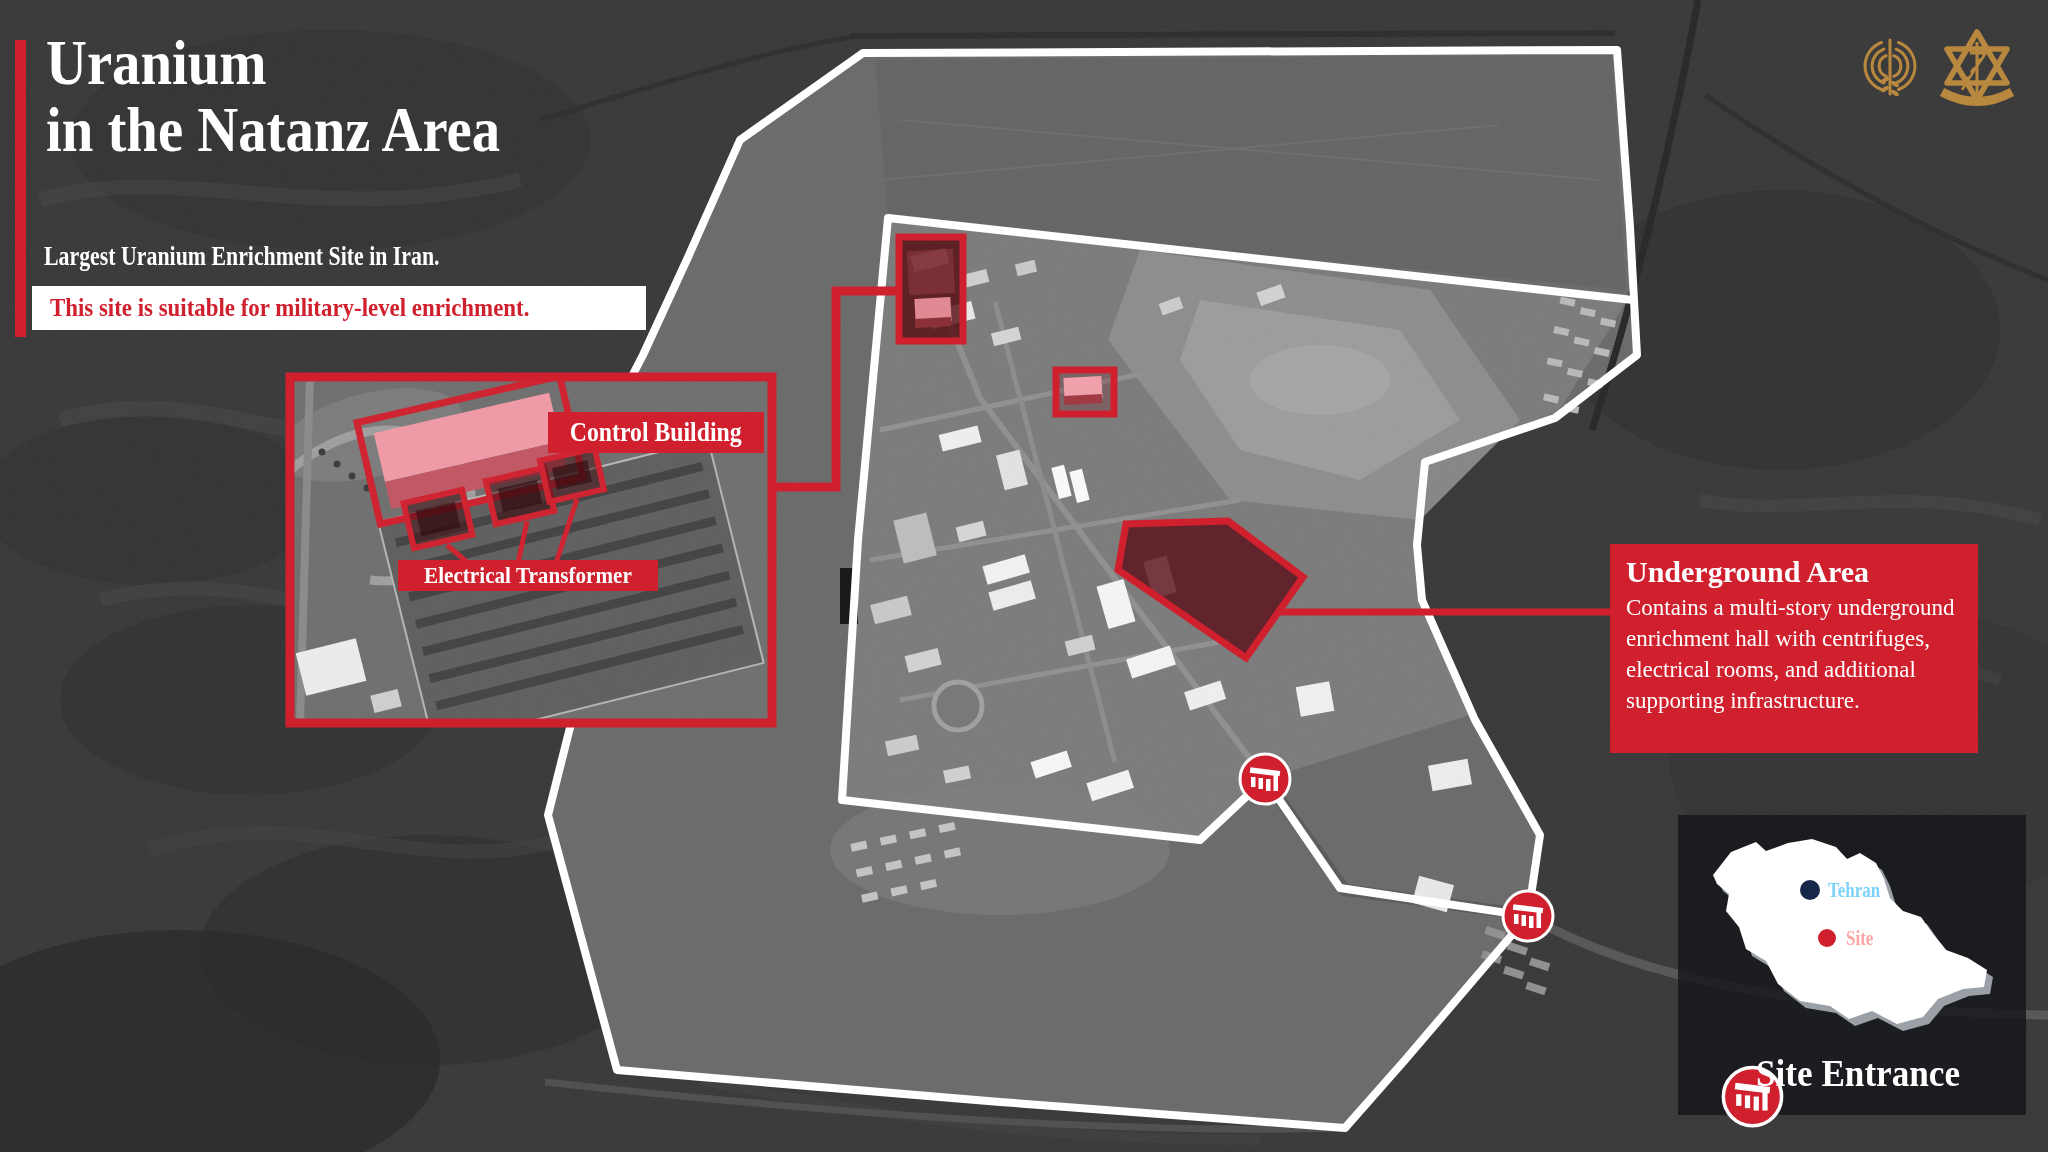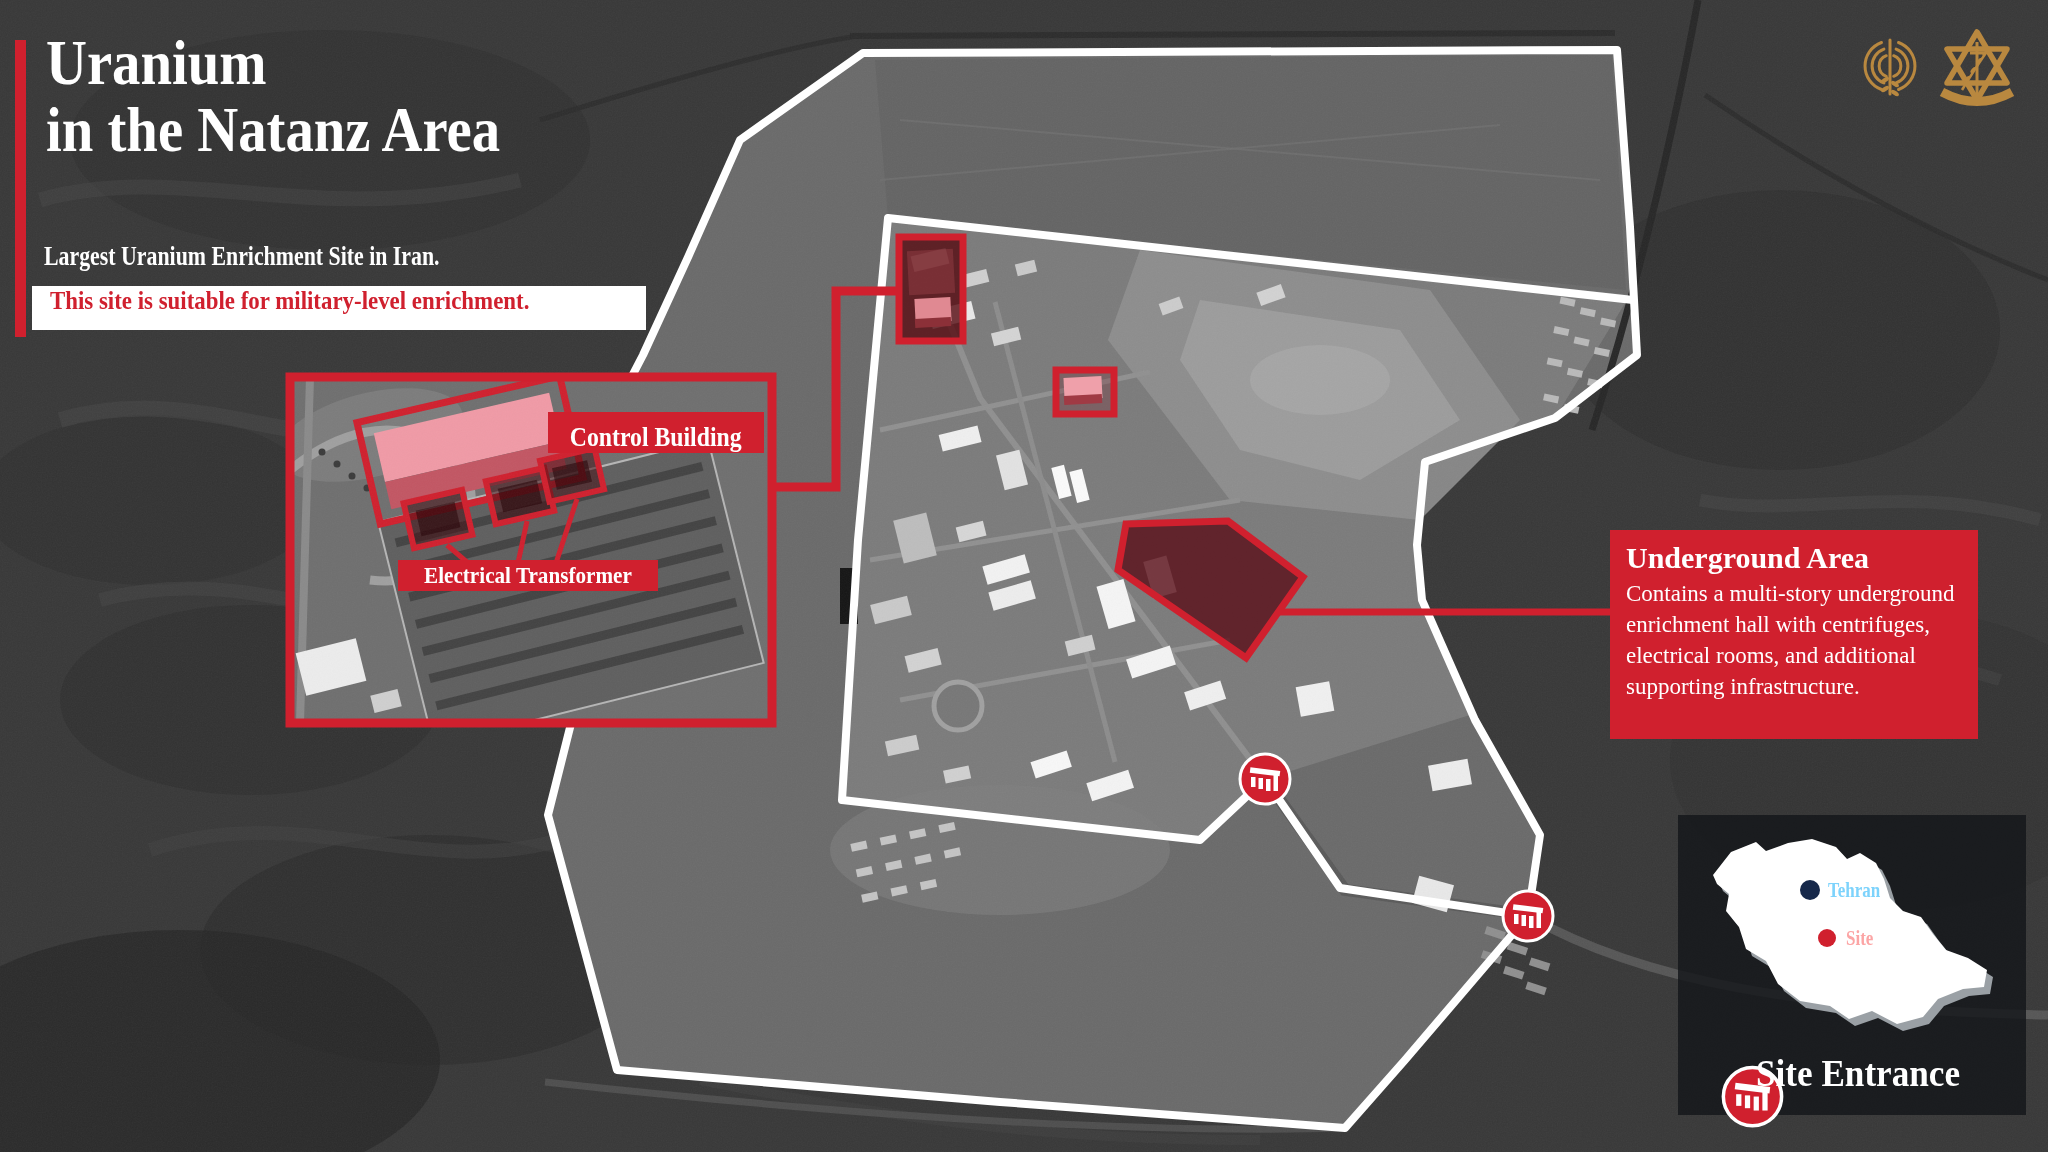--- a/index.html
+++ b/index.html
@@ -7,30 +7,30 @@
          font-family:Liberation Serif, serif;background:#383838;}
   .stage svg.map{position:absolute;left:0;top:0;width:2048px;height:1152px;}
   .overlay{position:absolute;z-index:2;}
   .cond{display:inline-block;transform-origin:0 50%;white-space:nowrap;}
   .title-block{left:46px;top:30px;color:#fff;font-weight:bold;}
   .title-line{font-size:63px;line-height:67px;}
   .title-line .cond{transform:scaleX(.9);}
   .subtitle{left:44px;top:240px;color:#fff;font-weight:bold;font-size:28px;}
   .subtitle .cond{transform:scaleX(.78);}
   .banner{left:32px;top:286px;width:614px;height:44px;background:#fff;
-          display:flex;padding-left:18px;box-sizing:border-box;}
+          display:flex;align-items:center;padding-left:18px;box-sizing:border-box;}
   .banner-text{color:#d0202e;font-weight:bold;font-size:26px;}
   .banner-text.cond{transform:scaleX(.88);}
   .map-label{background:#d0202e;color:#fff;font-weight:bold;display:flex;
              align-items:center;justify-content:center;box-sizing:border-box;}
-  .label-control{left:548px;top:412px;width:216px;height:41px;font-size:27px;align-items:flex-end;}
+  .label-control{left:548px;top:412px;width:216px;height:41px;font-size:27px;}
   .label-control .cond{transform:scaleX(.88);transform-origin:50% 50%;}
   .label-transformer{left:390px;top:560px;width:260px;height:31px;font-size:23px;margin-left:8px;}
   .label-transformer .cond{transform:scaleX(.92);transform-origin:50% 50%;}
-  .callout{left:1610px;top:530px;width:368px;height:209px;background:#d0202e;
+  .callout{left:1610px;top:544px;width:368px;height:209px;background:#d0202e;
            color:#fff;padding:10px 16px;box-sizing:border-box;}
   .callout-title{font-size:30px;font-weight:bold;line-height:36px;}
   .callout-body{font-size:23px;line-height:31px;font-weight:normal;margin-top:2px;}
   .mini-label{font-weight:bold;font-size:20px;}
   .tehran-label{left:1828px;top:879px;color:#7dd3fc;}
   .tehran-label .cond{transform:scaleX(.85);}
   .site-label{left:1846px;top:927px;color:#fca5a5;}
   .site-label .cond{transform:scaleX(.85);}
   .legend-label{left:1756px;top:1052px;color:#fff;font-weight:bold;font-size:37px;}
   .legend-label .cond{transform:scaleX(.95);}

